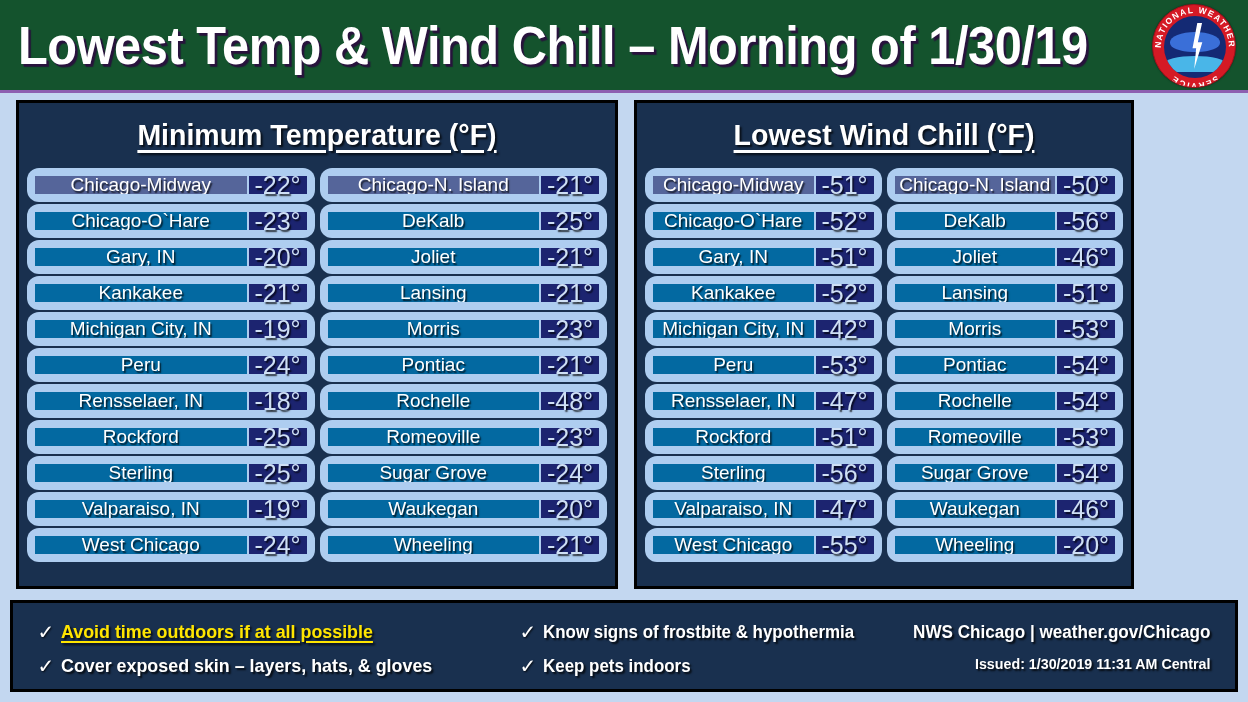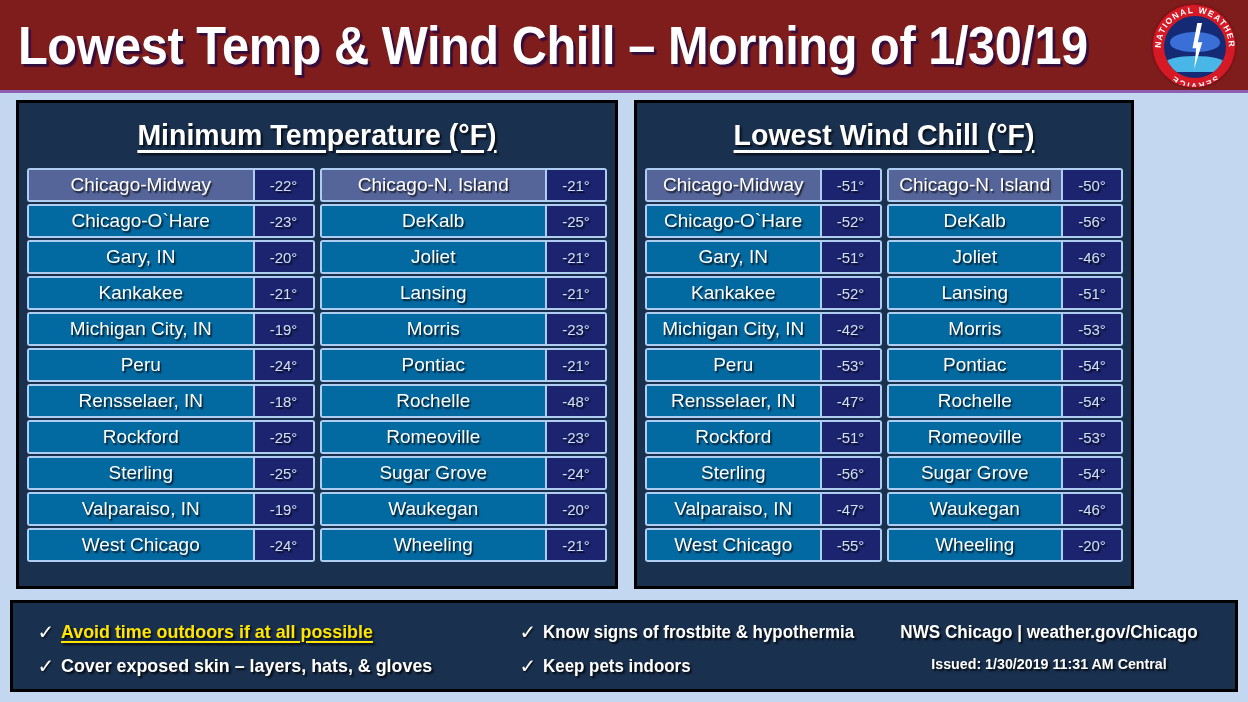--- a/index.html
+++ b/index.html
@@ -7,21 +7,21 @@
     width: 1248px; height: 702px;
     background: #c3d7f0;
     font-family: "Liberation Sans", sans-serif;
     overflow: hidden;
   }
   #app { position: relative; width: 1248px; height: 702px; background: #c3d7f0; }
 
   
   .header {
     position: absolute; left: 0; top: 0; width: 1248px; height: 93px;
-    background: #7f1d1d;
+    background: #14532d;
     border-bottom: 3px solid #8d5fb0;
   }
   .header-title {
     position: absolute; left: 18px; top: 14px;
     font-family: "Liberation Sans", sans-serif;
     font-weight: bold;
     font-size: 53px;
     line-height: 64px;
     color: #ffffff;
     letter-spacing: -0.5px;
@@ -94,40 +94,40 @@
     display: grid;
     grid-template-columns: 1fr 1fr;
     column-gap: 5px;
     row-gap: 0px;
   }
   .cellwrap { padding: 1px 0; }
   .row {
     display: flex; align-items: stretch;
     height: 34px;
     background: #aecdf0;
-    padding: 2px;
-    border-radius: 3px;
+    padding: 8px;
+    border-radius: 12px;
   }
   .row-name {
     flex: 1 1 auto;
     background: #0369a1;
     color: #ffffff;
     display: flex; align-items: center; justify-content: center;
     font-size: 19px;
     font-family: "Liberation Sans", sans-serif;
     text-shadow: 1.5px 1.5px 1.5px rgba(0,0,0,.75);
     white-space: nowrap; overflow: hidden;
     border-right: 2px solid #aecdf0;
   }
   .row-val {
     flex: 0 0 58px;
     background: #1c2470;
     color: #cfe0f5;
     display: flex; align-items: center; justify-content: center;
-    font-size: 15px;
+    font-size: 25px;
     font-family: "Liberation Sans", sans-serif;
     text-shadow: 1.5px 1.5px 1.5px rgba(0,0,0,.75);
   }
   
   .cellwrap:nth-child(1) .row-name,
   .cellwrap:nth-child(2) .row-name { background: #55659a; }
 
   
   .footer {
     position: absolute; left: 10px; top: 600px; width: 1228px; height: 92px;
@@ -155,21 +155,21 @@
   .tip.highlight .tip-text {
     color: #ffe500;
     text-decoration: underline;
     text-underline-offset: 3px;
     text-decoration-thickness: 2px;
   }
   .tips-col-2 .tip .tip-text { font-size: 18px; }
 
   .credit {
     position: absolute; right: 16px; top: 16px; width: 340px;
-    text-align: center;
+    text-align: right;
     color: #ffffff;
     font-family: "Liberation Sans", sans-serif;
     font-weight: bold;
     text-shadow: 2px 2px 2px rgba(0,0,0,.8);
   }
   .credit-line1 { font-size: 18px; line-height: 26px; transform: scaleX(0.95); }
   .credit-line2 { font-size: 15px; line-height: 26px; margin-top: 6px; transform: scaleX(0.95); }
 </style>
 </head>
 <body>

